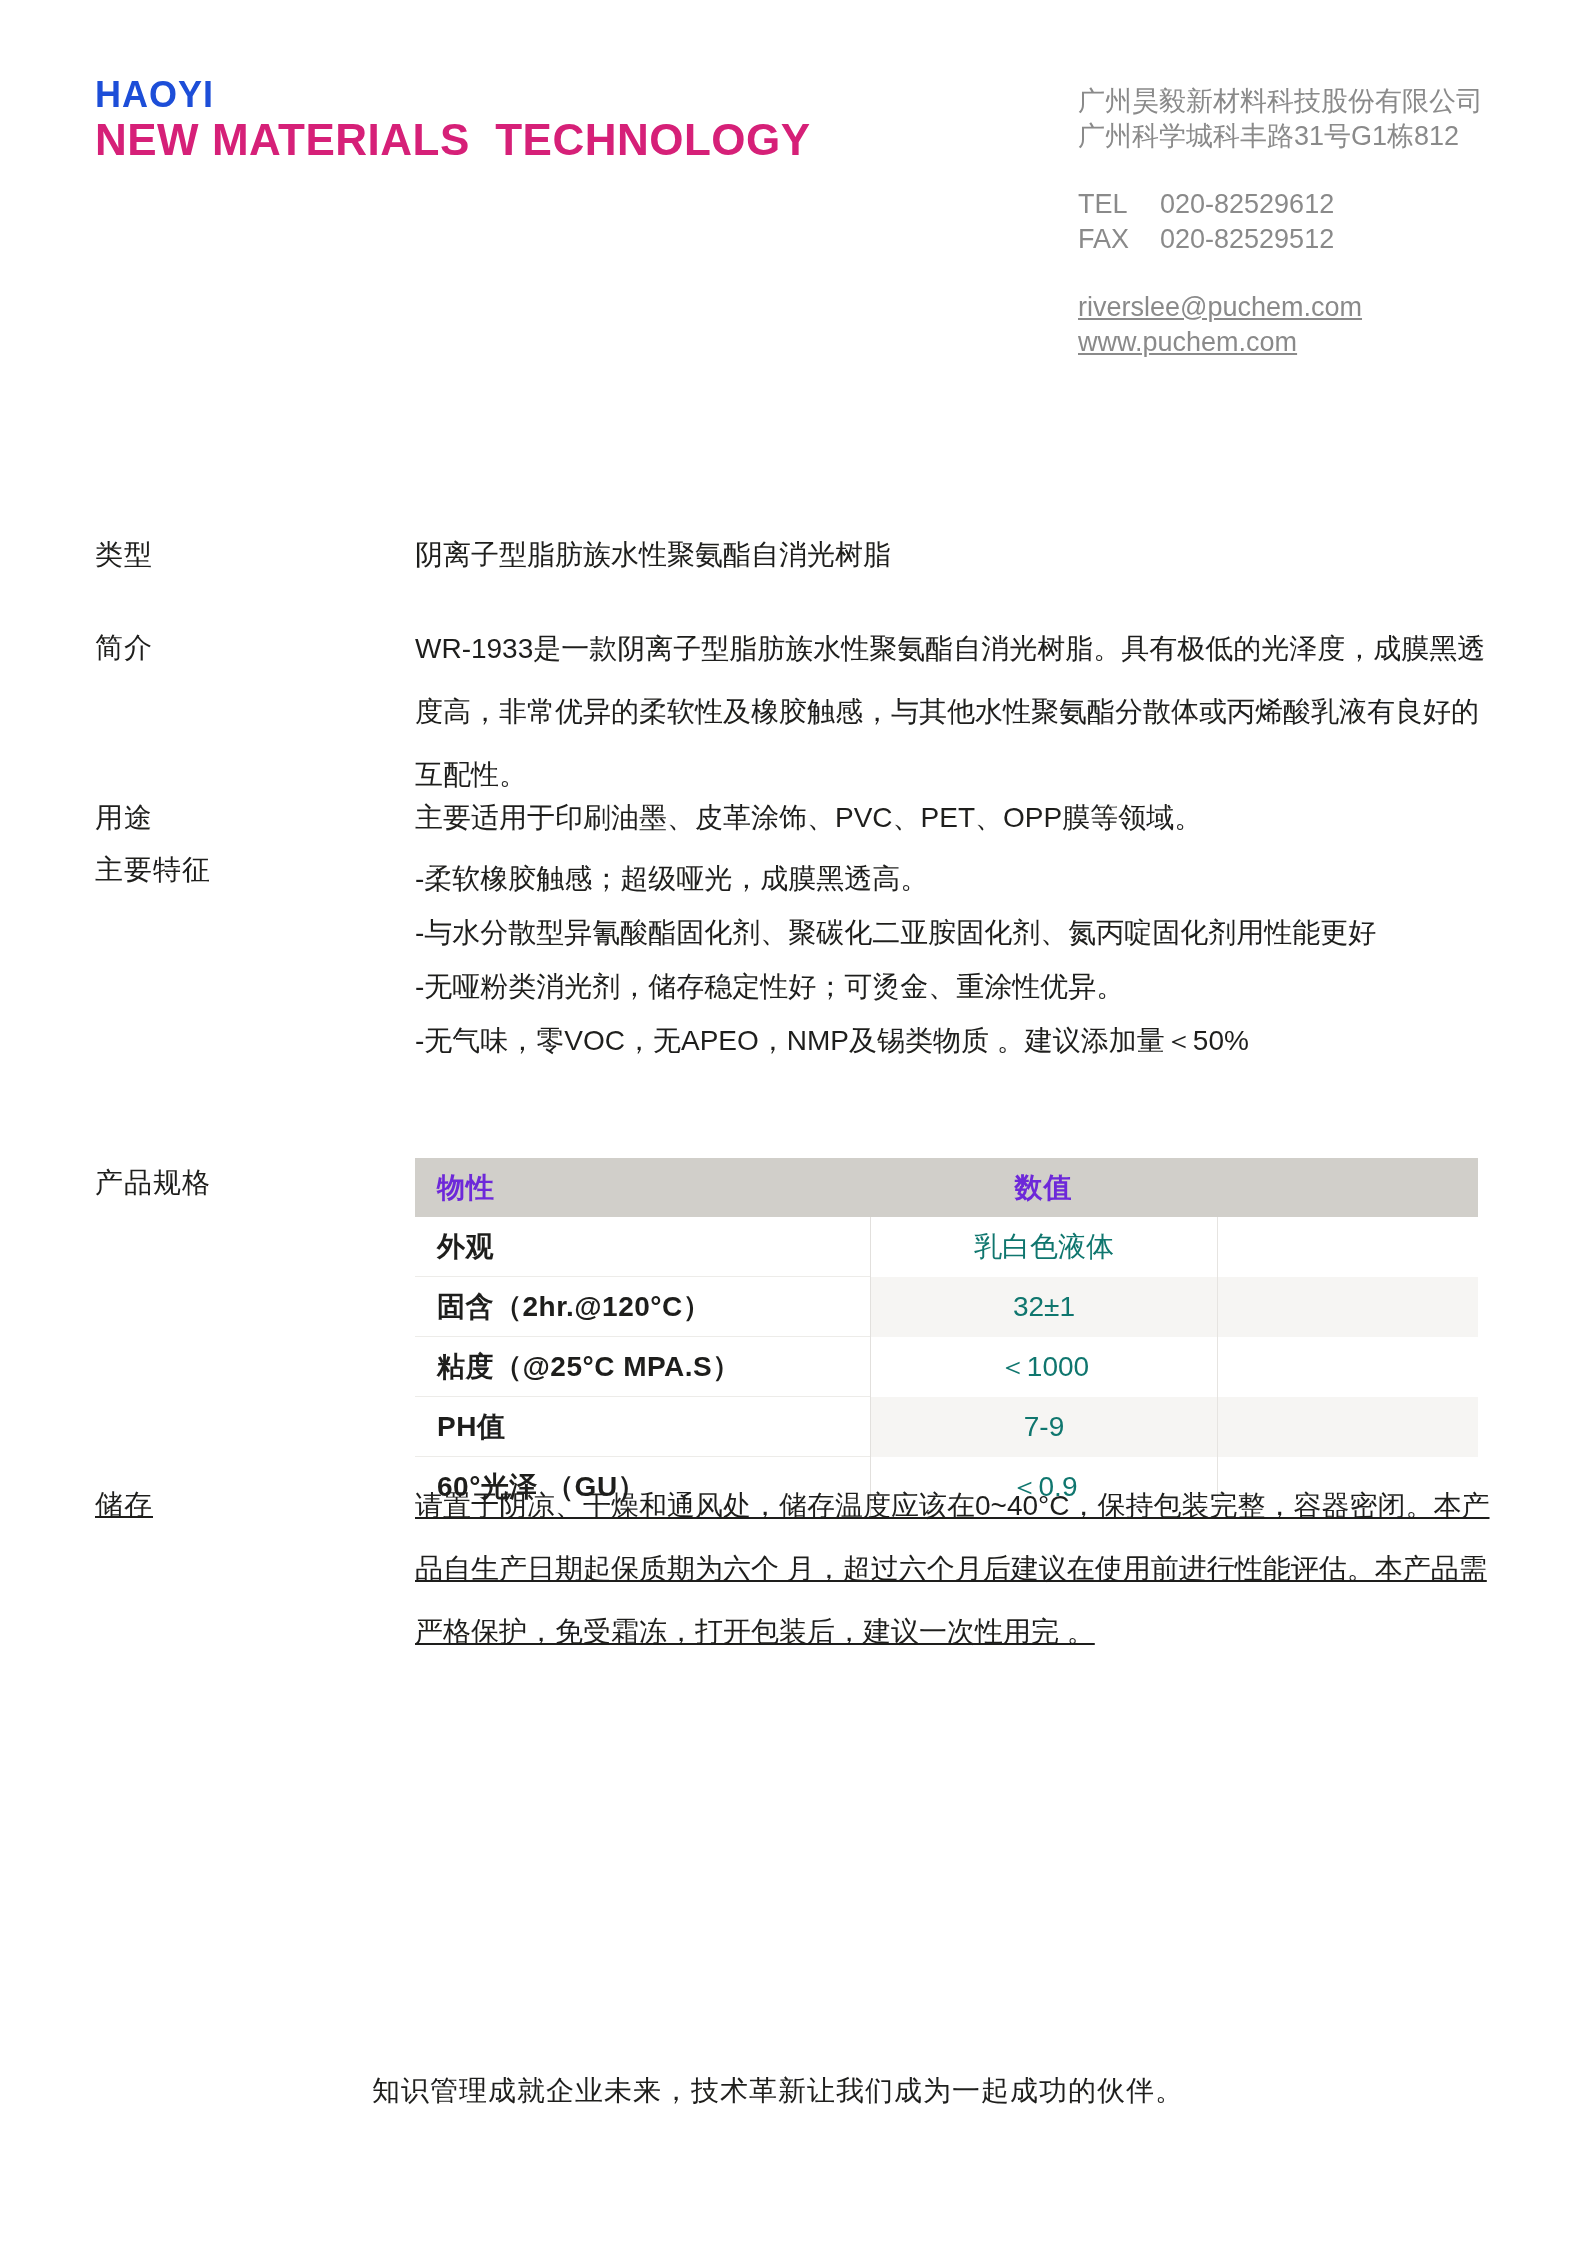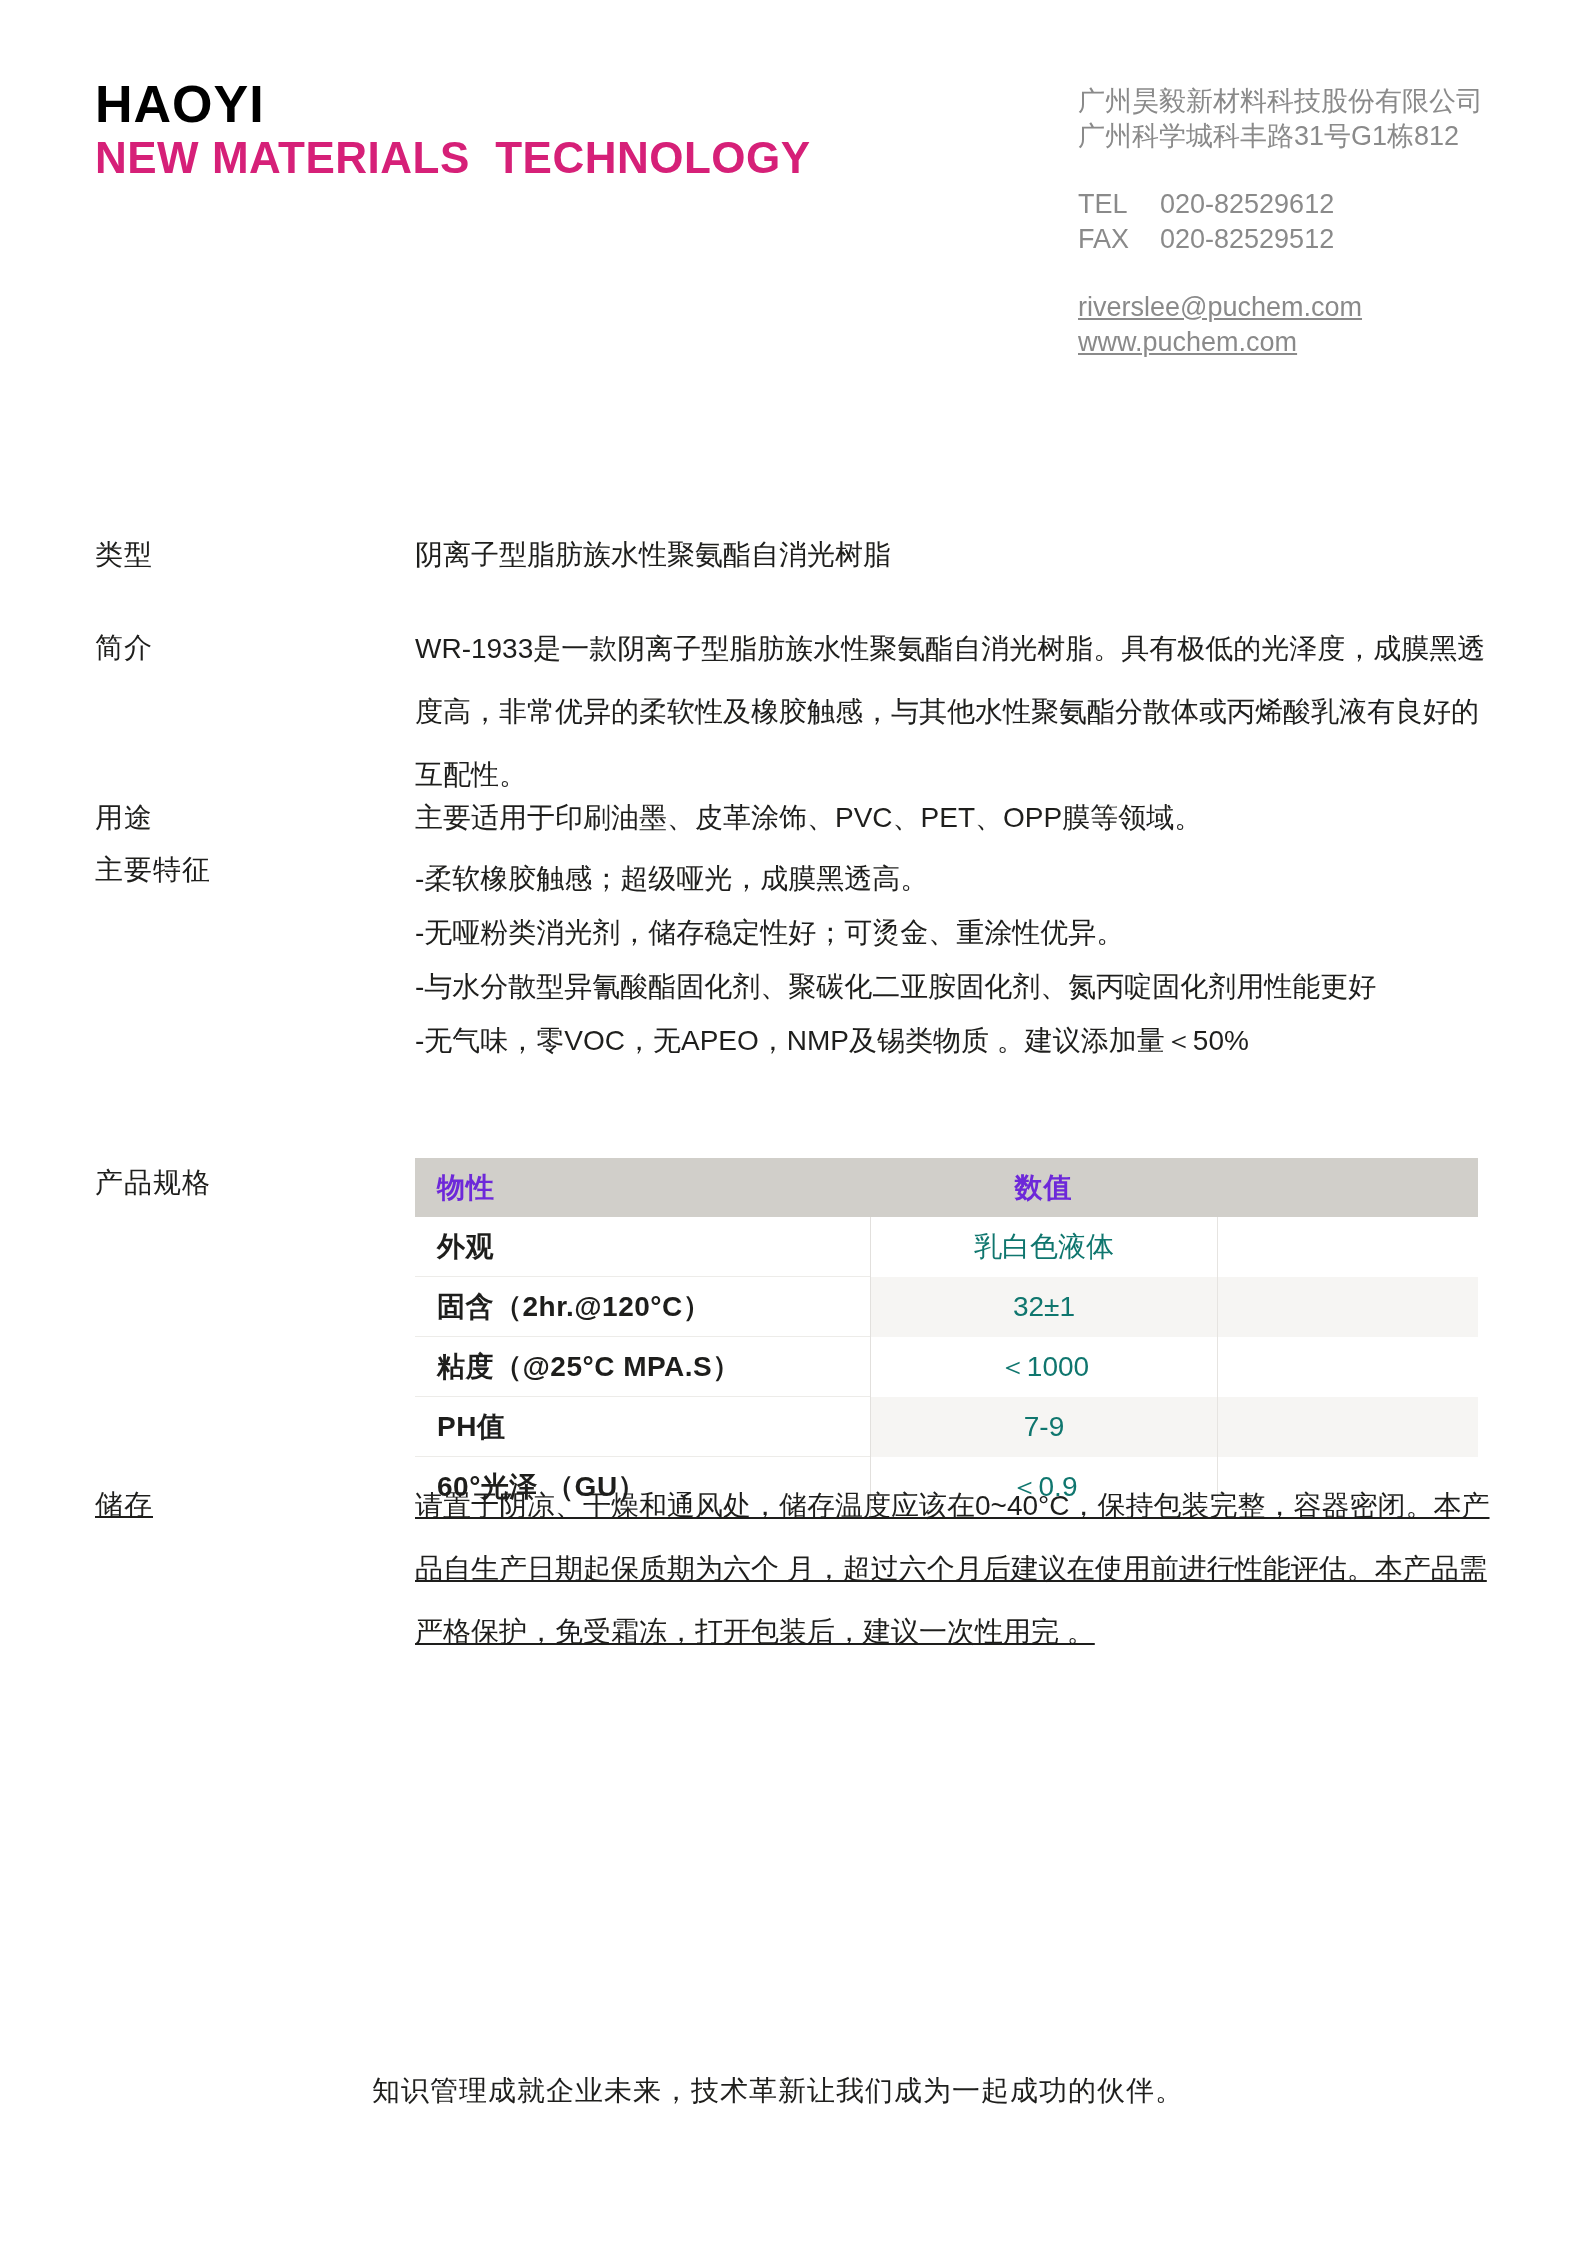--- a/index.html
+++ b/index.html
@@ -6,21 +6,21 @@
   .page{
     position:relative;
     width:1587px;height:2245px;
     background:#ffffff;
     font-family:"Liberation Sans","DejaVu Sans",sans-serif;
     color:#1e1e1c;
     overflow:hidden;
   }
   
   .logo{position:absolute;left:95px;top:75px;font-weight:bold;line-height:1.12;}
-  .logo-l1{font-size:52px;color:#000000;letter-spacing:1px;}
+  .logo-l1{font-size:36px;color:#1d4ed8;letter-spacing:1px;}
   .logo-l2{font-size:44px;color:#D62078;white-space:pre;letter-spacing:0.5px;}
   
   .company{position:absolute;left:1078px;top:84px;font-size:27px;color:#8A8A8A;line-height:35px;}
   .company .gap{height:33px;}
   .c-row{display:flex;}
   .c-lbl{width:82px;flex:none;}
   .company .link{text-decoration:underline;}
   
   .row{position:absolute;left:95px;width:1400px;display:flex;font-size:28px;line-height:36px;}
   .row .lbl{width:320px;flex:none;letter-spacing:1px;}
@@ -89,22 +89,22 @@
 
   <div class="row" id="row-usage">
     <div class="lbl">用途</div>
     <div class="val">主要适用于印刷油墨、皮革涂饰、PVC、PET、OPP膜等领域。</div>
   </div>
 
   <div class="row" id="row-features">
     <div class="lbl">主要特征</div>
     <div class="val">
       <div class="feat-item">-柔软橡胶触感；超级哑光，成膜黑透高。</div>
+      <div class="feat-item">-与水分散型异氰酸酯固化剂、聚碳化二亚胺固化剂、氮丙啶固化剂用性能更好</div>
       <div class="feat-item">-无哑粉类消光剂，储存稳定性好；可烫金、重涂性优异。</div>
-      <div class="feat-item">-与水分散型异氰酸酯固化剂、聚碳化二亚胺固化剂、氮丙啶固化剂用性能更好</div>
       <div class="feat-item">-无气味，零VOC，无APEO，NMP及锡类物质 。建议添加量＜50%</div>
     </div>
   </div>
 
   <div class="section-label">产品规格</div>
 
   <div class="spec-table">
     <div class="t-head">
       <div class="th1">物性</div>
       <div class="th2">数值</div>

